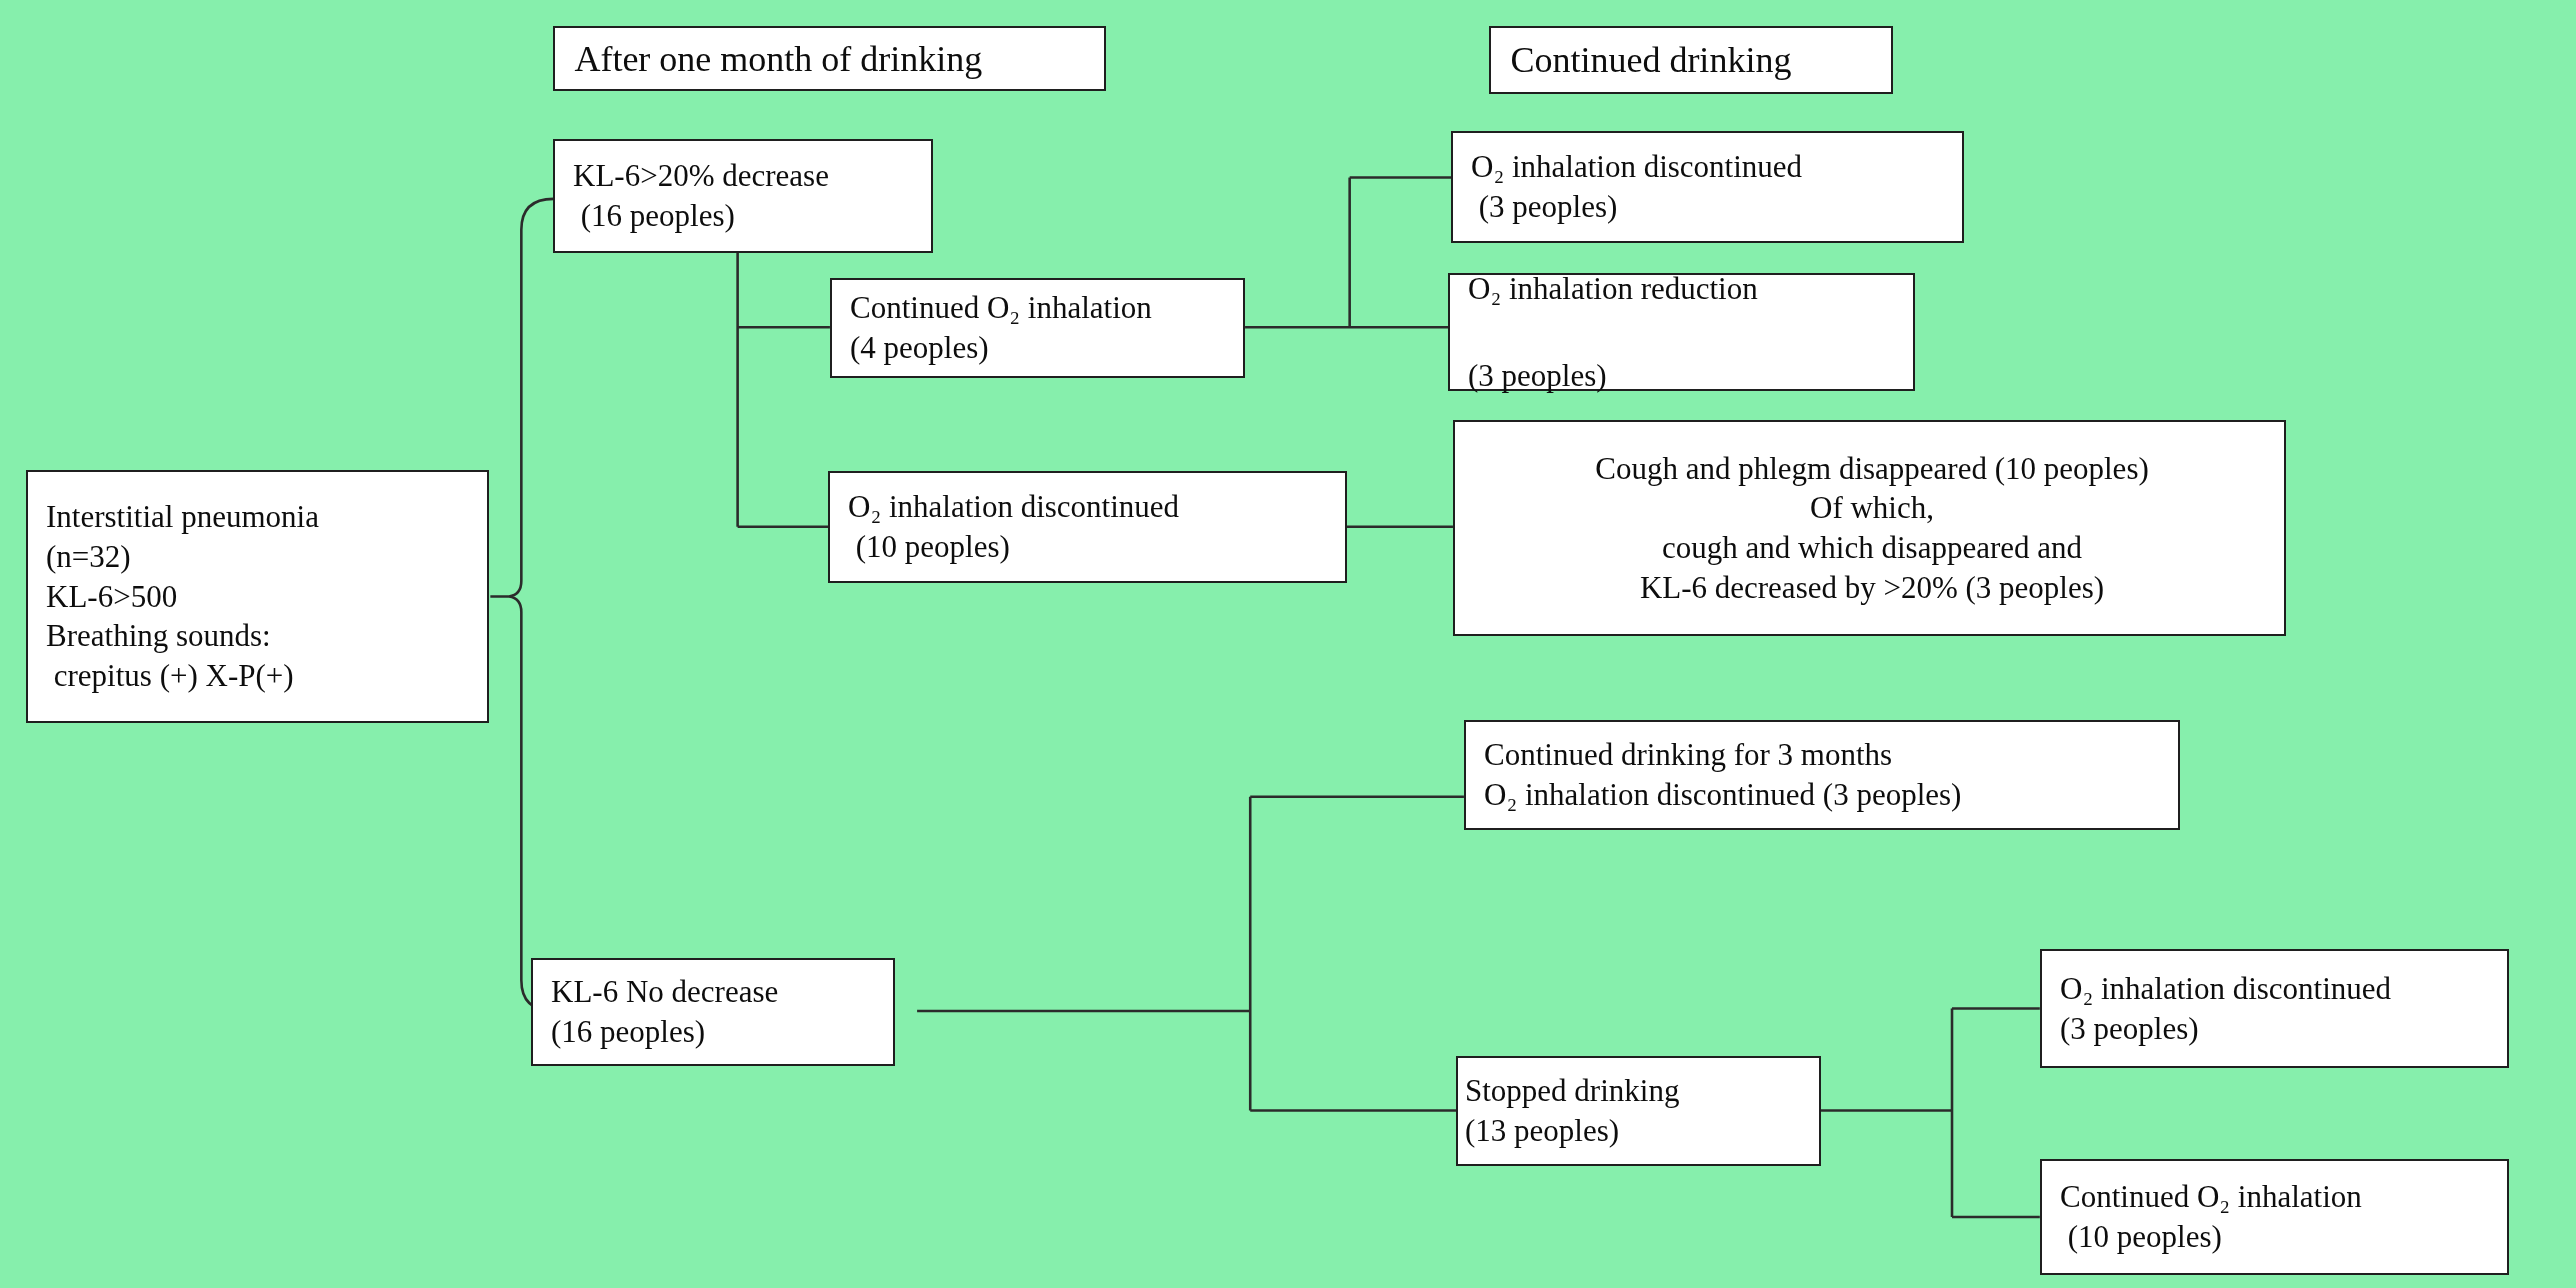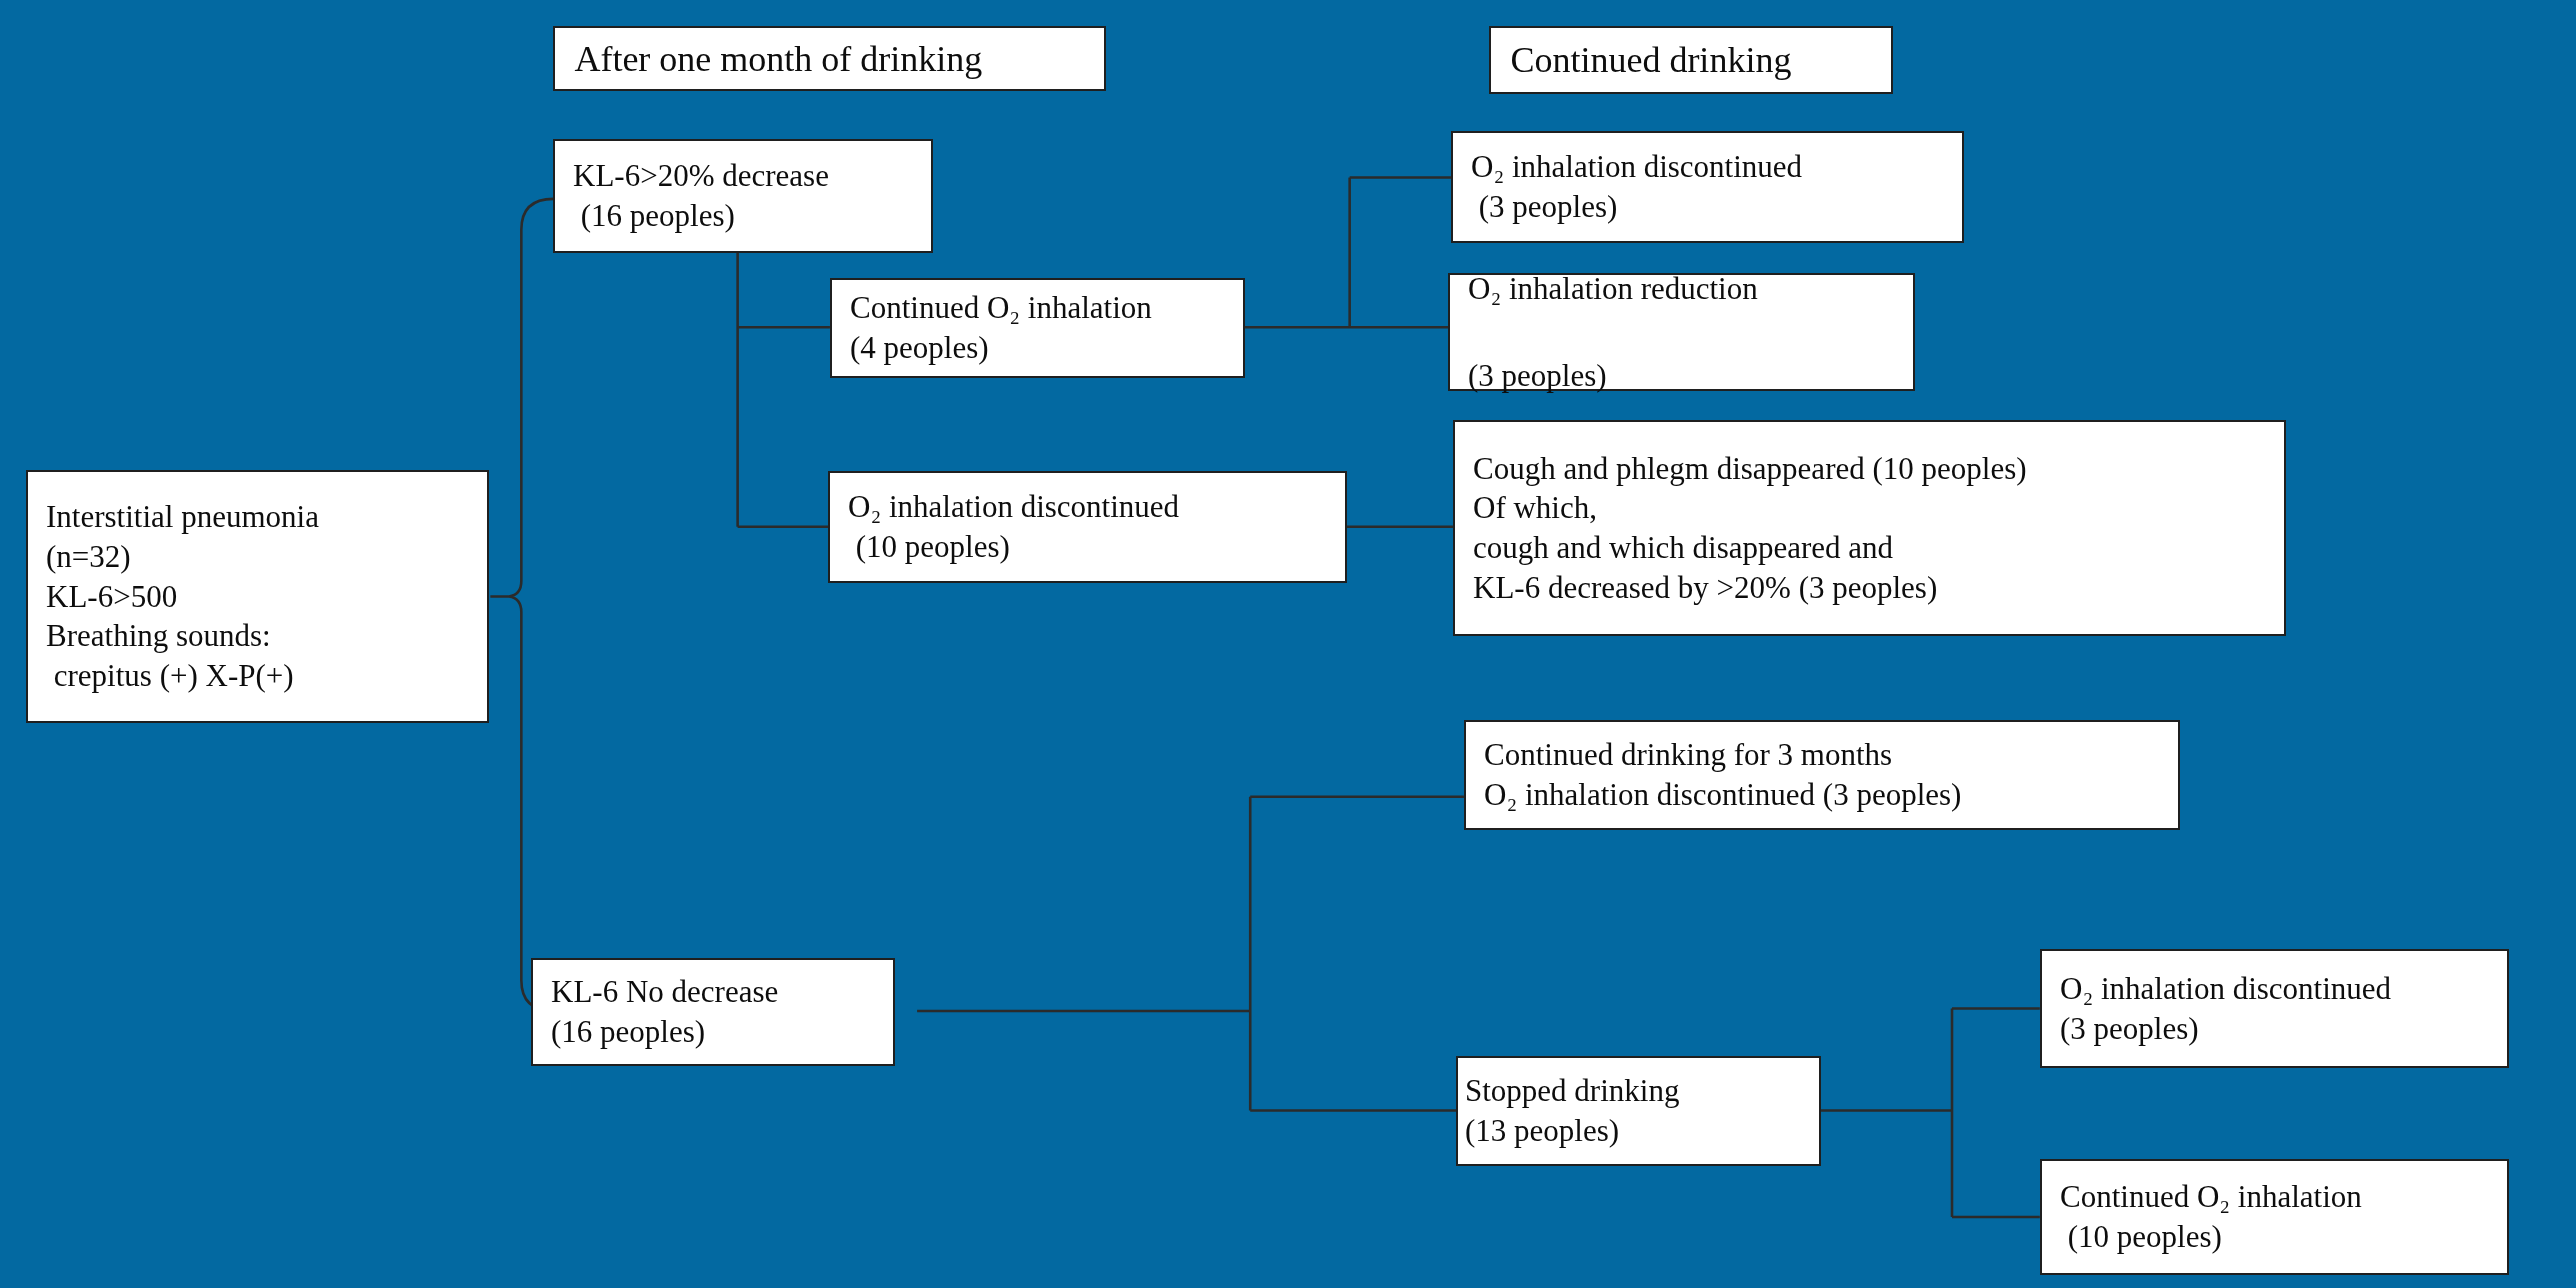--- a/index.html
+++ b/index.html
@@ -1,20 +1,20 @@
 <!DOCTYPE html>
 <html style="font-size:10.3px"><head>
 <meta charset="utf-8">
 <style>
   html, body { margin: 0; padding: 0; background: #ffffff; }
   .canvas {
     position: relative;
     width: 2576px;
     height: 1288px;
-    background: #0369a1;
+    background: #86efac;
     font-family: "Liberation Serif", "DejaVu Serif", serif;
     color: #0d0d0d;
     overflow: hidden;
   }
   svg.connectors {
     position: absolute;
     left: 0; top: 0;
     width: 2576px; height: 1288px;
   }
   .node {
@@ -42,21 +42,21 @@
   }
   
   #hdr-after     { left: 553px;  top: 26px;   width: 553px;  height: 65px; }
   #hdr-continued { left: 1489px; top: 26px;   width: 404px;  height: 68px; }
   #n-root            { left: 26px;   top: 470px;  width: 463px;  height: 253px; }
   #n-kl6-decrease    { left: 553px;  top: 139px;  width: 380px;  height: 114px; }
   #n-cont-o2-6       { left: 830px; top: 278px;  width: 415px;  height: 100px; }
   #n-o2-disc-3-top   { left: 1451px; top: 131px;  width: 513px;  height: 112px; }
   #n-o2-reduction-3  { left: 1448px; top: 273px;  width: 467px;  height: 118px; gap: 47px; }
   #n-o2-disc-10      { left: 828px; top: 471px;  width: 519px;  height: 112px; }
-  #n-cough           { left: 1453px; top: 420px;  width: 833px; height: 216px; }
+  #n-cough           { left: 1453px; top: 420px;  width: 833px; height: 216px; text-align: center; }
   #n-cont-drink-3mo  { left: 1464px; top: 720px; width: 716px; height: 110px; }
   #n-kl6-no-decrease { left: 531px;  top: 958px; width: 364px;  height: 108px; }
   #n-stopped         { left: 1456px; top: 1056px; width: 365px;  height: 110px; padding-left: 7px; }
   #n-o2-disc-3-bot   { left: 2040px; top: 949px; width: 469px;  height: 119px; }
   #n-cont-o2-10      { left: 2040px; top: 1159px; width: 469px;  height: 116px; }
 </style>
 </head>
 <body>
 
 <div class="canvas">

